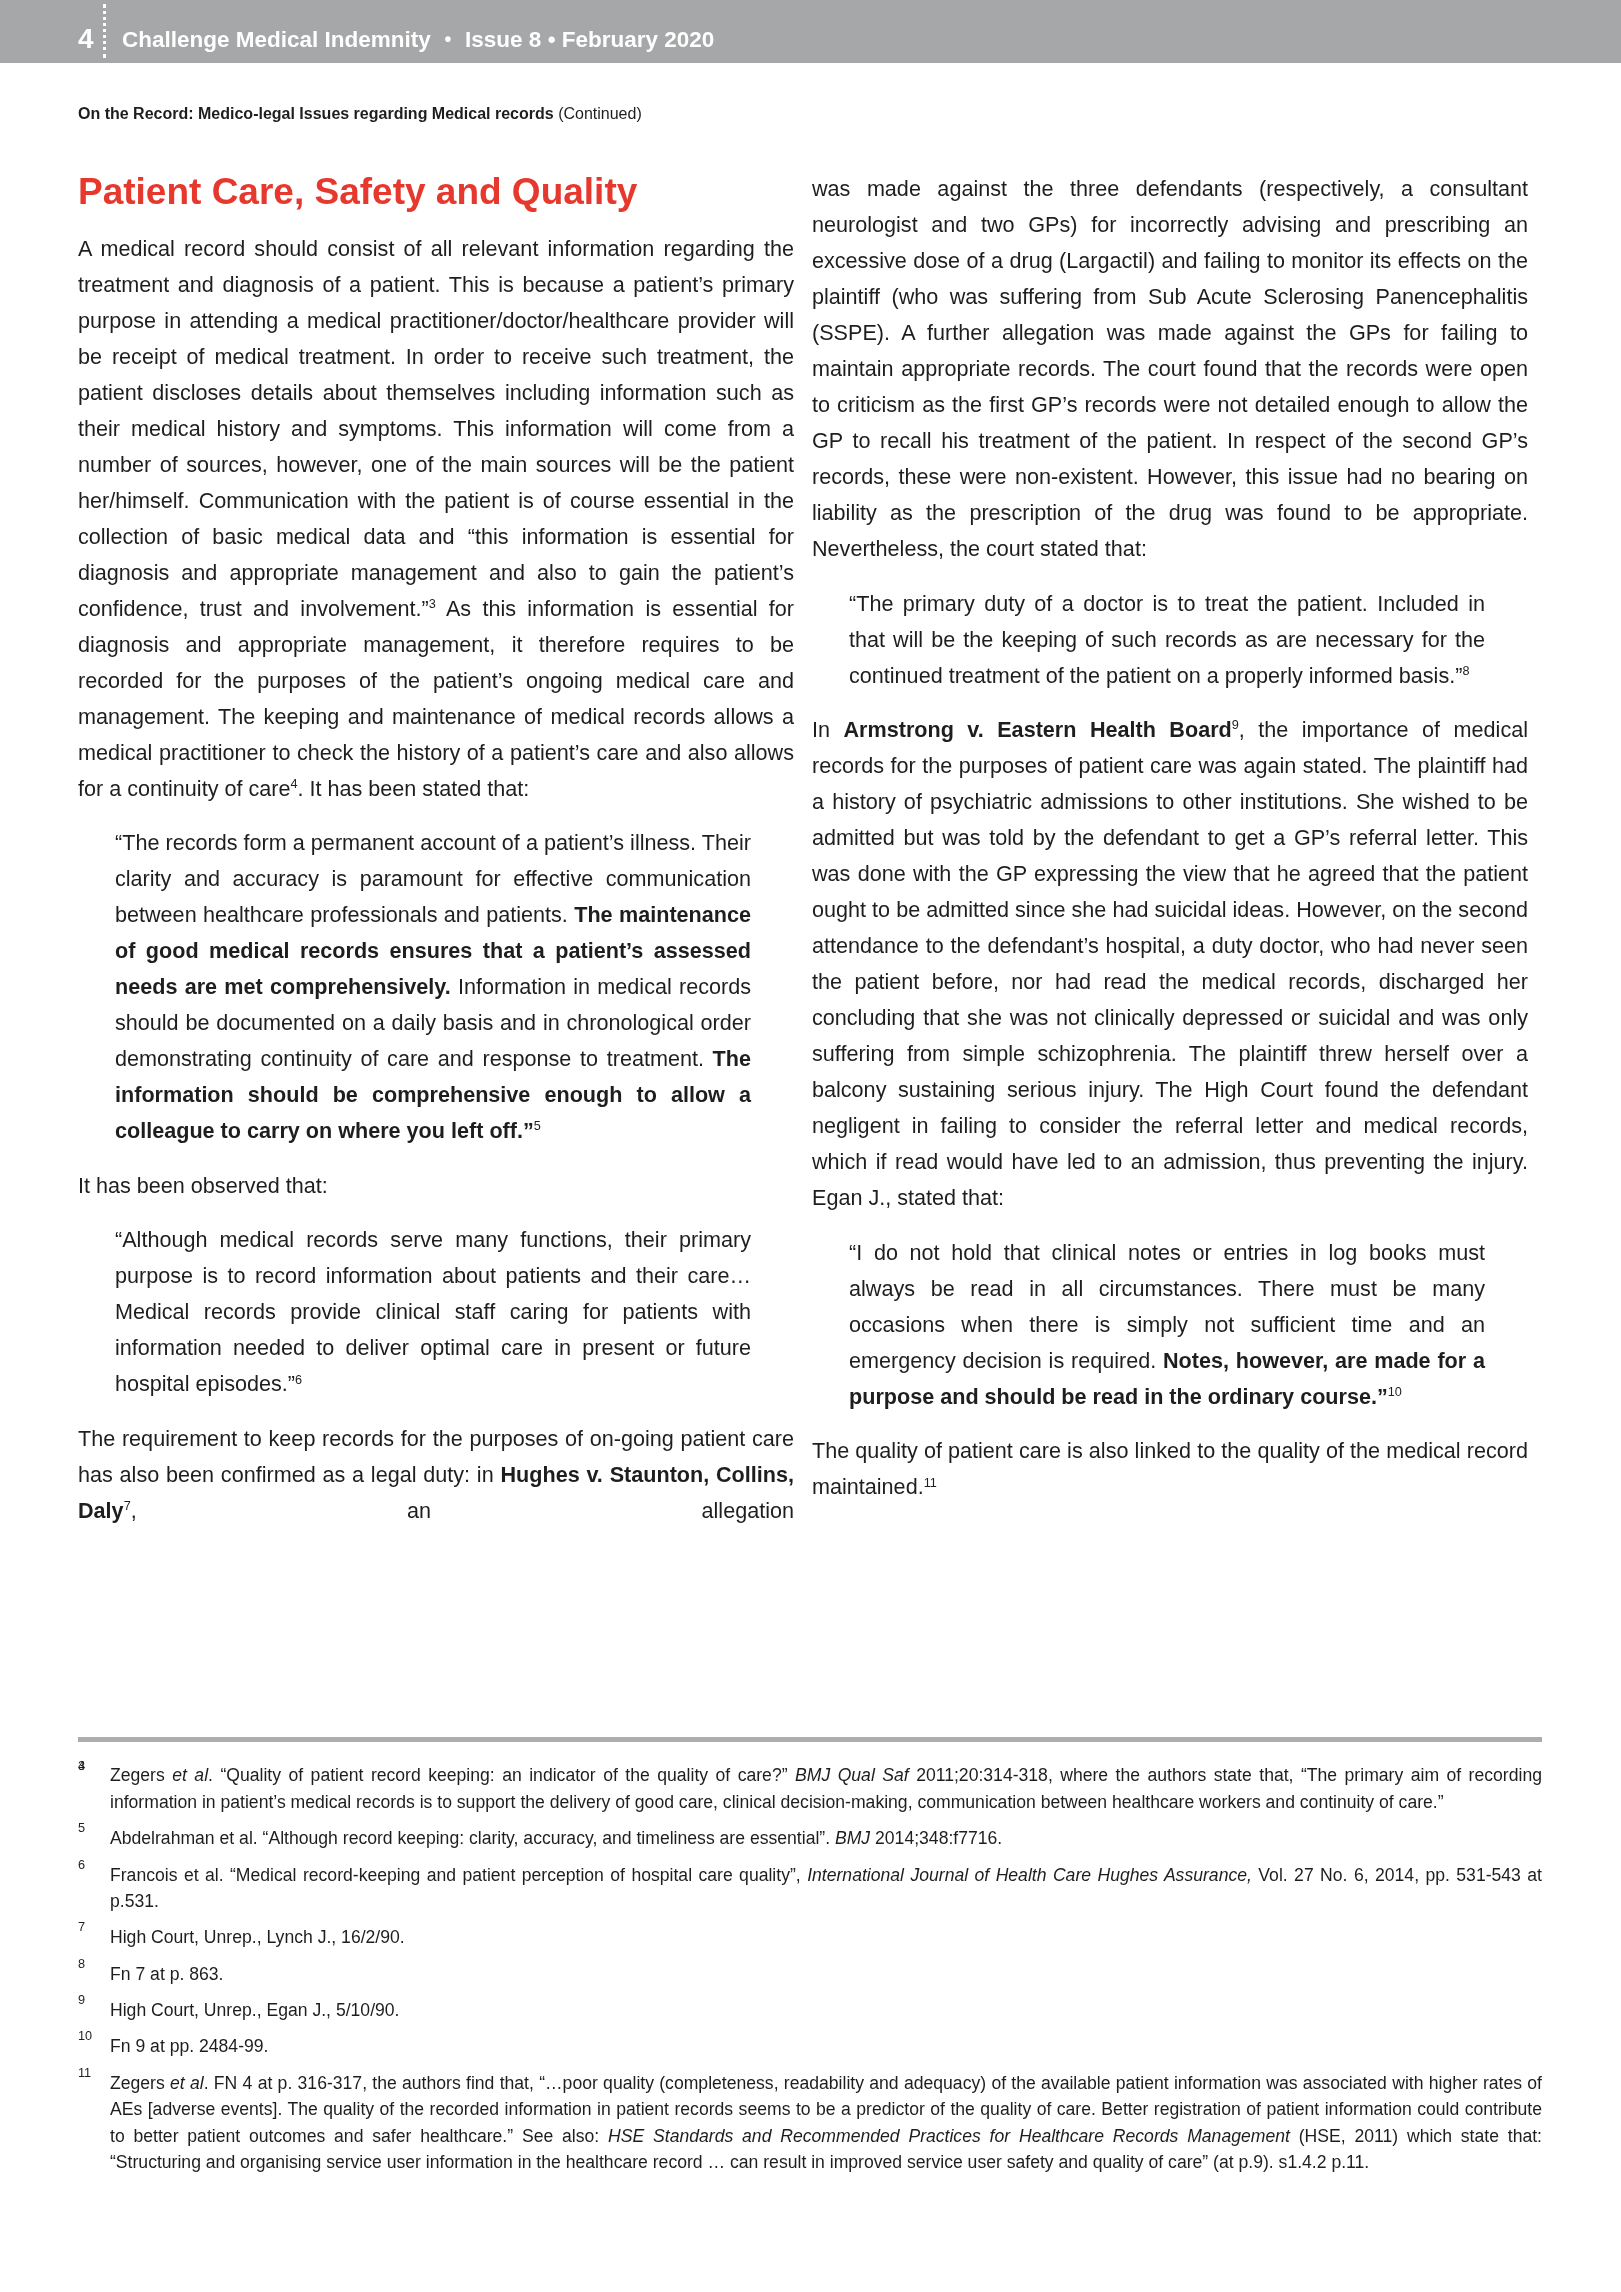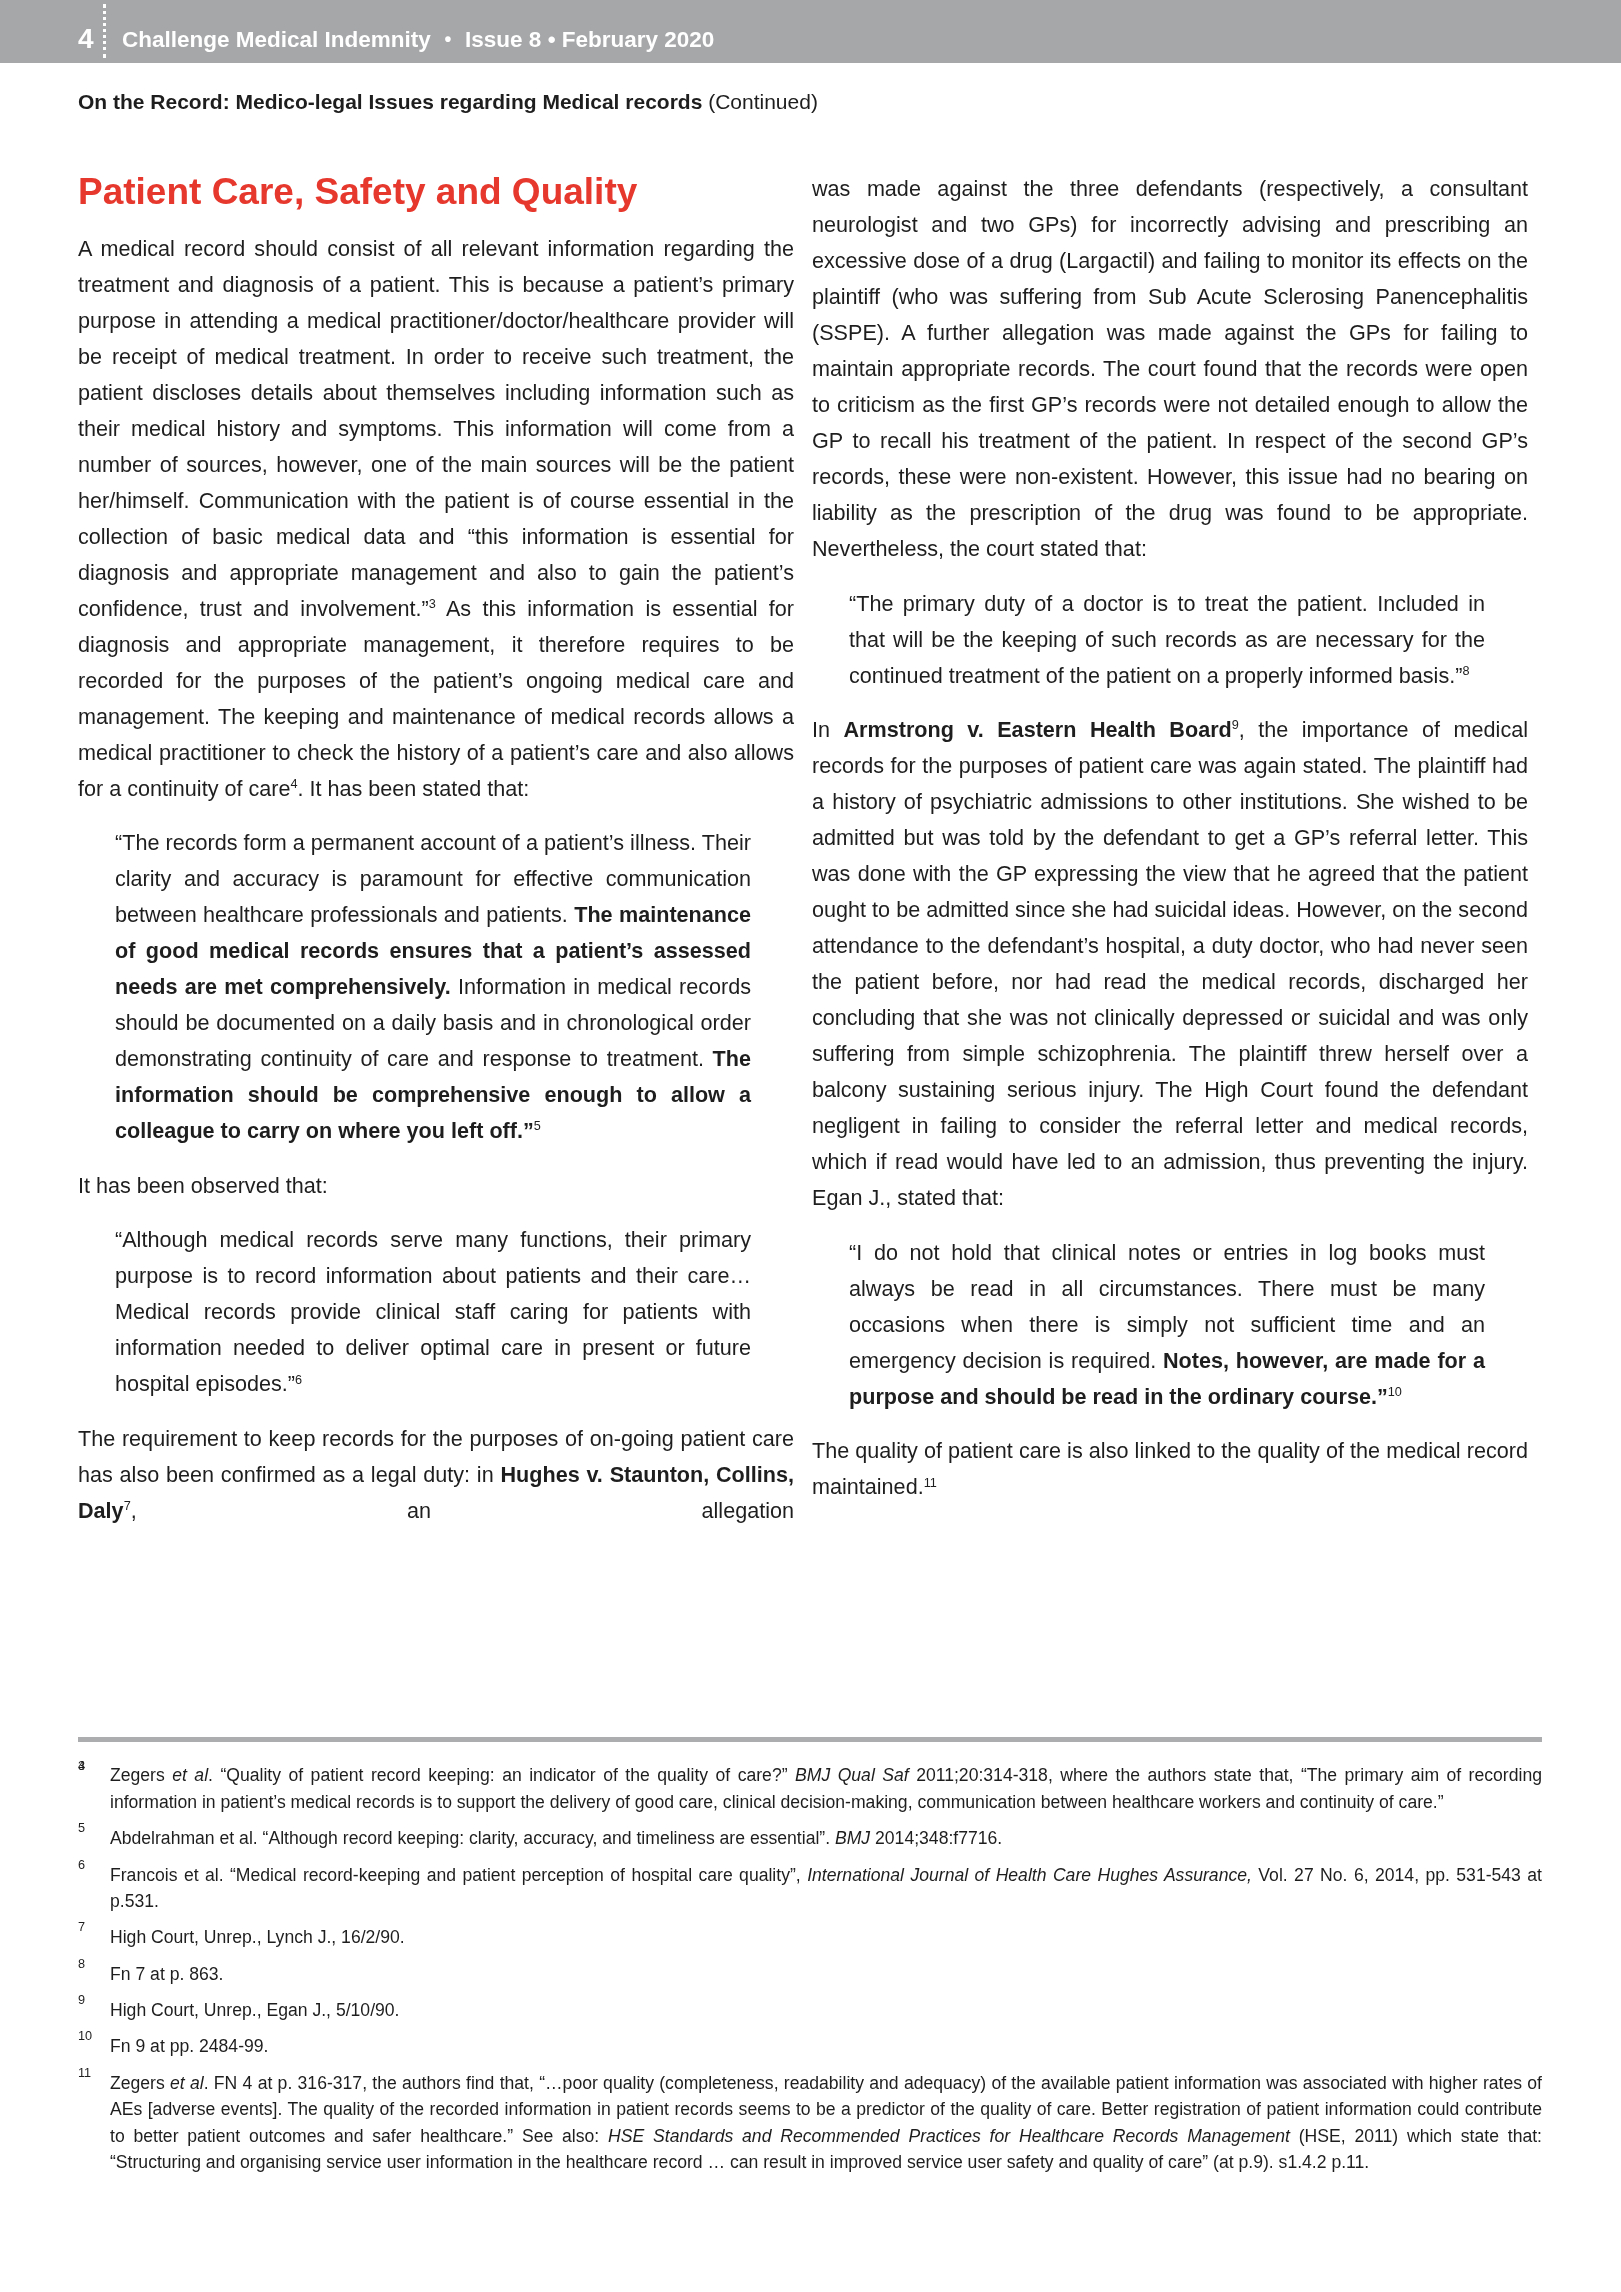--- a/index.html
+++ b/index.html
@@ -10,21 +10,21 @@
   body {
     width:1621px; height:2293px; position:relative; overflow:hidden;
     background:#ffffff; color:var(--text);
     font-family:"Liberation Sans", sans-serif;
   }
   .topbar { position:absolute; top:0; left:0; width:1621px; height:63px; background:var(--bar); }
   .pagenum { position:absolute; left:78px; bottom:9.8px; font-size:28px; font-weight:bold; color:#fff; line-height:1; }
   .dotline { position:absolute; left:103px; top:3.9px; bottom:4.9px; width:0; border-left:3.9px dotted #ffffff; }
   .masthead { position:absolute; left:122px; bottom:11.8px; font-size:22.5px; font-weight:bold; color:#fff; line-height:1; white-space:nowrap; }
   .masthead .bullet { display:inline-block; margin:0 13.7px; font-size:19.6px; vertical-align:1px; }
-  .kicker { position:absolute; left:78px; top:88px; font-size:21px; line-height:27.4px; color:var(--text); }
+  .kicker { position:absolute; left:78px; top:100px; font-size:16px; line-height:27.4px; color:var(--text); }
   .kicker .k-bold { font-weight:bold; }
   .kicker .k-normal { font-weight:normal; }
   .columns { position:absolute; left:78px; top:171px; width:1464px; display:flex; gap:18px; }
   .col { width:716px; }
   .section-heading { margin:0; font-size:37px; line-height:41px; font-weight:bold; color:var(--accent); text-align:left; }
   .para, .quote {
     margin:0; font-size:21.6px; line-height:36px;
     text-align:justify; color:var(--text);
   }
   .col > * + * { margin-top:18.6px; }

